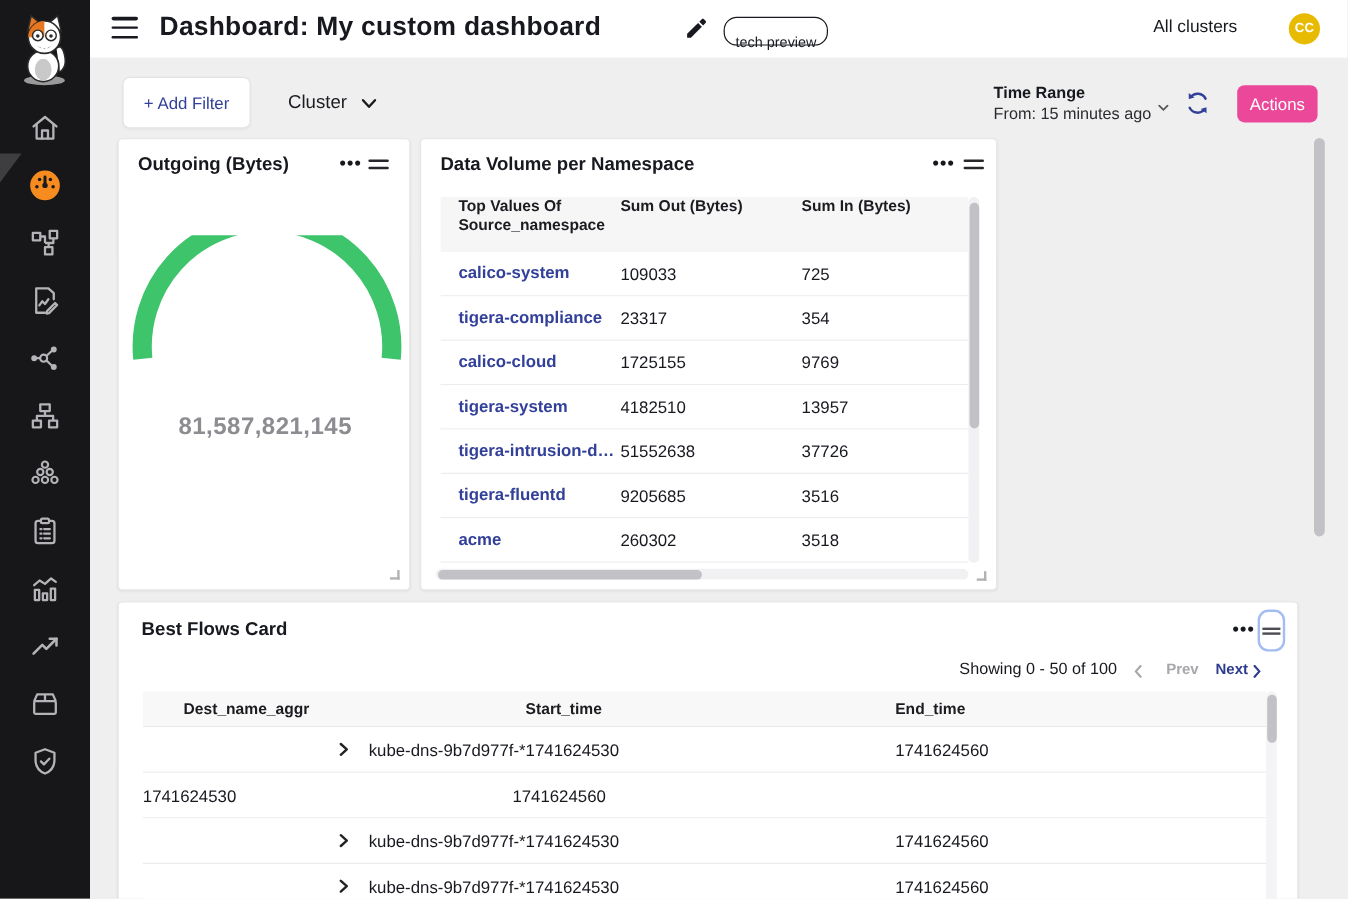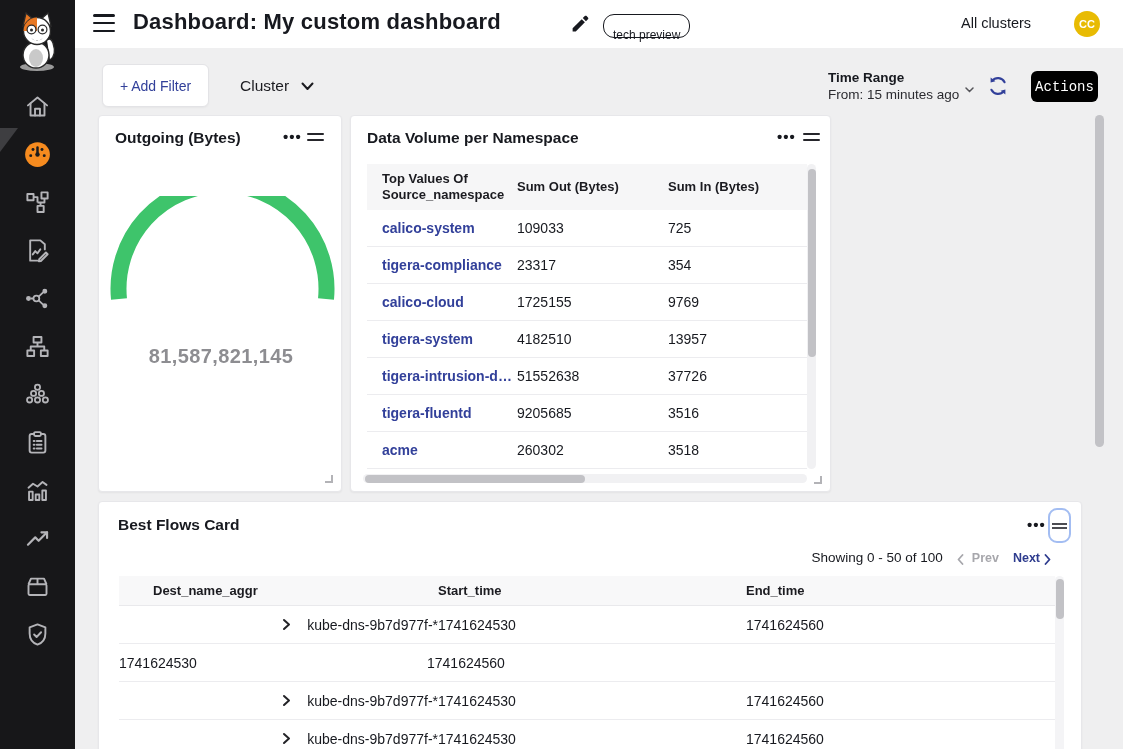--- a/index.html
+++ b/index.html
@@ -33,61 +33,61 @@
   
   .btn-addfilter { position:absolute; left:27px; top:16px; width:107px; height:43px; background:#fff;
                    border:1px solid #e3e3e6; border-radius:6px; font-size:14px; color:#32409a;
                    font-family:inherit; cursor:pointer; box-shadow:0 1px 2px rgba(0,0,0,.04); }
   .cluster-dd { position:absolute; left:165px; top:26px; height:24px; display:flex; align-items:center; gap:12px;
                 font-size:15.5px; font-weight:500; color:#1b1b20; cursor:pointer; }
   .timerange { position:absolute; left:753px; top:22px; cursor:pointer; }
   .timerange .tr-label { font-size:13.5px; font-weight:bold; color:#17191f; }
   .timerange .tr-value { font-size:13.5px; color:#2b2b30; margin-top:2px; display:flex; align-items:flex-start; gap:6px; }
   .refresh-btn { position:absolute; left:911px; top:26px; width:24px; height:24px; cursor:pointer; }
-  .btn-actions { position:absolute; left:956px; top:23px; width:67px; height:31px; background:#000000; color:#fff;
-                 border:none; border-radius:6px; font-size:14px; font-family:Liberation Mono, monospace; cursor:pointer; }
+  .btn-actions { position:absolute; left:956px; top:23px; width:67px; height:31px; background:#ec4899; color:#fff;
+                 border:none; border-radius:6px; font-size:14px; font-family:Liberation Sans, sans-serif; cursor:pointer; }
 
   
   .card { position:absolute; background:#fff; border:1px solid #e7e7ea; border-radius:4px;
           box-shadow:0 1px 2px rgba(0,0,0,.05); }
   .card-title { position:absolute; left:16px; top:13px; font-size:15.5px; font-weight:bold; color:#17191f; }
   .ellipsis-ico { position:absolute; top:14px; width:18px; height:14px; cursor:pointer; color:#17191f;
                   font-weight:bold; font-size:15px; letter-spacing:1px; line-height:14px; }
   .drag-ico { position:absolute; top:17px; width:17px; cursor:grab; }
   .drag-ico span { display:block; height:2.2px; background:#26262b; margin-bottom:4px; border-radius:1px; }
   .resize-corner { position:absolute; width:8px; height:8px; border-right:2px solid #b3b3b7; border-bottom:2px solid #b3b3b7; }
 
   #card-outgoing { left:23px; top:67px; width:244px; height:377px; }
   .gauge-svg { position:absolute; left:0; top:80px; }
   .gauge-value { position:absolute; left:0; top:229px; width:244px; text-align:center;
                  font-size:20px; font-weight:bold; color:#8d8d91; letter-spacing:.4px; }
 
   #card-datavol { left:275px; top:67px; width:481px; height:377px; }
   .dv-table { position:absolute; left:16px; top:48px; width:440px; height:305px; overflow:hidden; }
-  .dv-hrow { display:flex; background:#f6f6f7; height:46px; align-items:center; }
+  .dv-hrow { display:flex; background:#f6f6f7; height:46px; }
   .dv-row  { display:flex; height:37px; align-items:center; border-bottom:1px solid #ececef; background:#fff; }
   .dv-c1 { width:150px; padding-left:15px; }
   .dv-c2 { width:151px; }
   .dv-c3 { width:139px; }
   .dv-hrow > div { font-size:13px; font-weight:bold; color:#1b1b20; line-height:1.25; }
   .dv-hrow .dv-c1 { width:150px; padding-right:10px; }
   .ns-link { font-size:14px; font-weight:bold; color:#32409a; cursor:pointer; }
   .dv-num { font-size:14px; color:#17191f; }
   .vscroll { position:absolute; width:9px; background:#f1f1f3; border-radius:5px; }
   .vscroll .thumb { position:absolute; left:0.5px; width:8px; background:#c2c2c6; border-radius:4px; }
   .hscroll { position:absolute; height:9px; background:#f1f1f3; border-radius:5px; }
   .hscroll .thumb { position:absolute; top:0.5px; height:8px; background:#c2c2c6; border-radius:4px; }
 
   #card-bestflows { left:23px; top:453px; width:984px; height:370px; }
   .drag-focus { position:absolute; left:949px; top:6px; width:23px; height:35px; background:#fff;
                 border:2px solid #a3bdf2; border-radius:9px; cursor:grab; }
   .drag-focus i { position:absolute; left:2px; right:2px; height:2px; background:#4c4c52; }
   .bf-pager { position:absolute; right:30px; top:48px; display:flex; align-items:center; gap:14px; }
   .bf-showing { font-size:13.5px; color:#17191f; }
-  .bf-prev { display:flex; align-items:flex-end; gap:8px; font-size:12.5px; font-weight:bold; color:#a7a7ac; cursor:default; }
+  .bf-prev { display:flex; align-items:flex-end; gap:20px; font-size:12.5px; font-weight:bold; color:#a7a7ac; cursor:default; }
   .bf-next { display:flex; align-items:flex-end; gap:4px; font-size:12.5px; font-weight:bold; color:#2e3c8e; cursor:pointer; }
   .bf-table { position:absolute; left:20px; top:74px; width:936px; }
   .bf-hrow { display:flex; align-items:center; height:30px; background:#f8f8f9; border-bottom:1px solid #e9e9ec; }
   .bf-hrow > div { font-size:13px; font-weight:bold; color:#1b1b20; }
   .bf-row { display:flex; align-items:center; height:38px; border-bottom:1px solid #ececef; background:#fff; }
   .bf-c1 { width:319px; padding-left:34px; display:flex; align-items:center; }
   .bf-row .bf-c1 { padding-left:14px; gap:14px;justify-content:flex-end; }
   .bf-c2 { width:308px; }
   .bf-c3 { flex:1; }
   .bf-name { font-size:14px; color:#17191f; }

